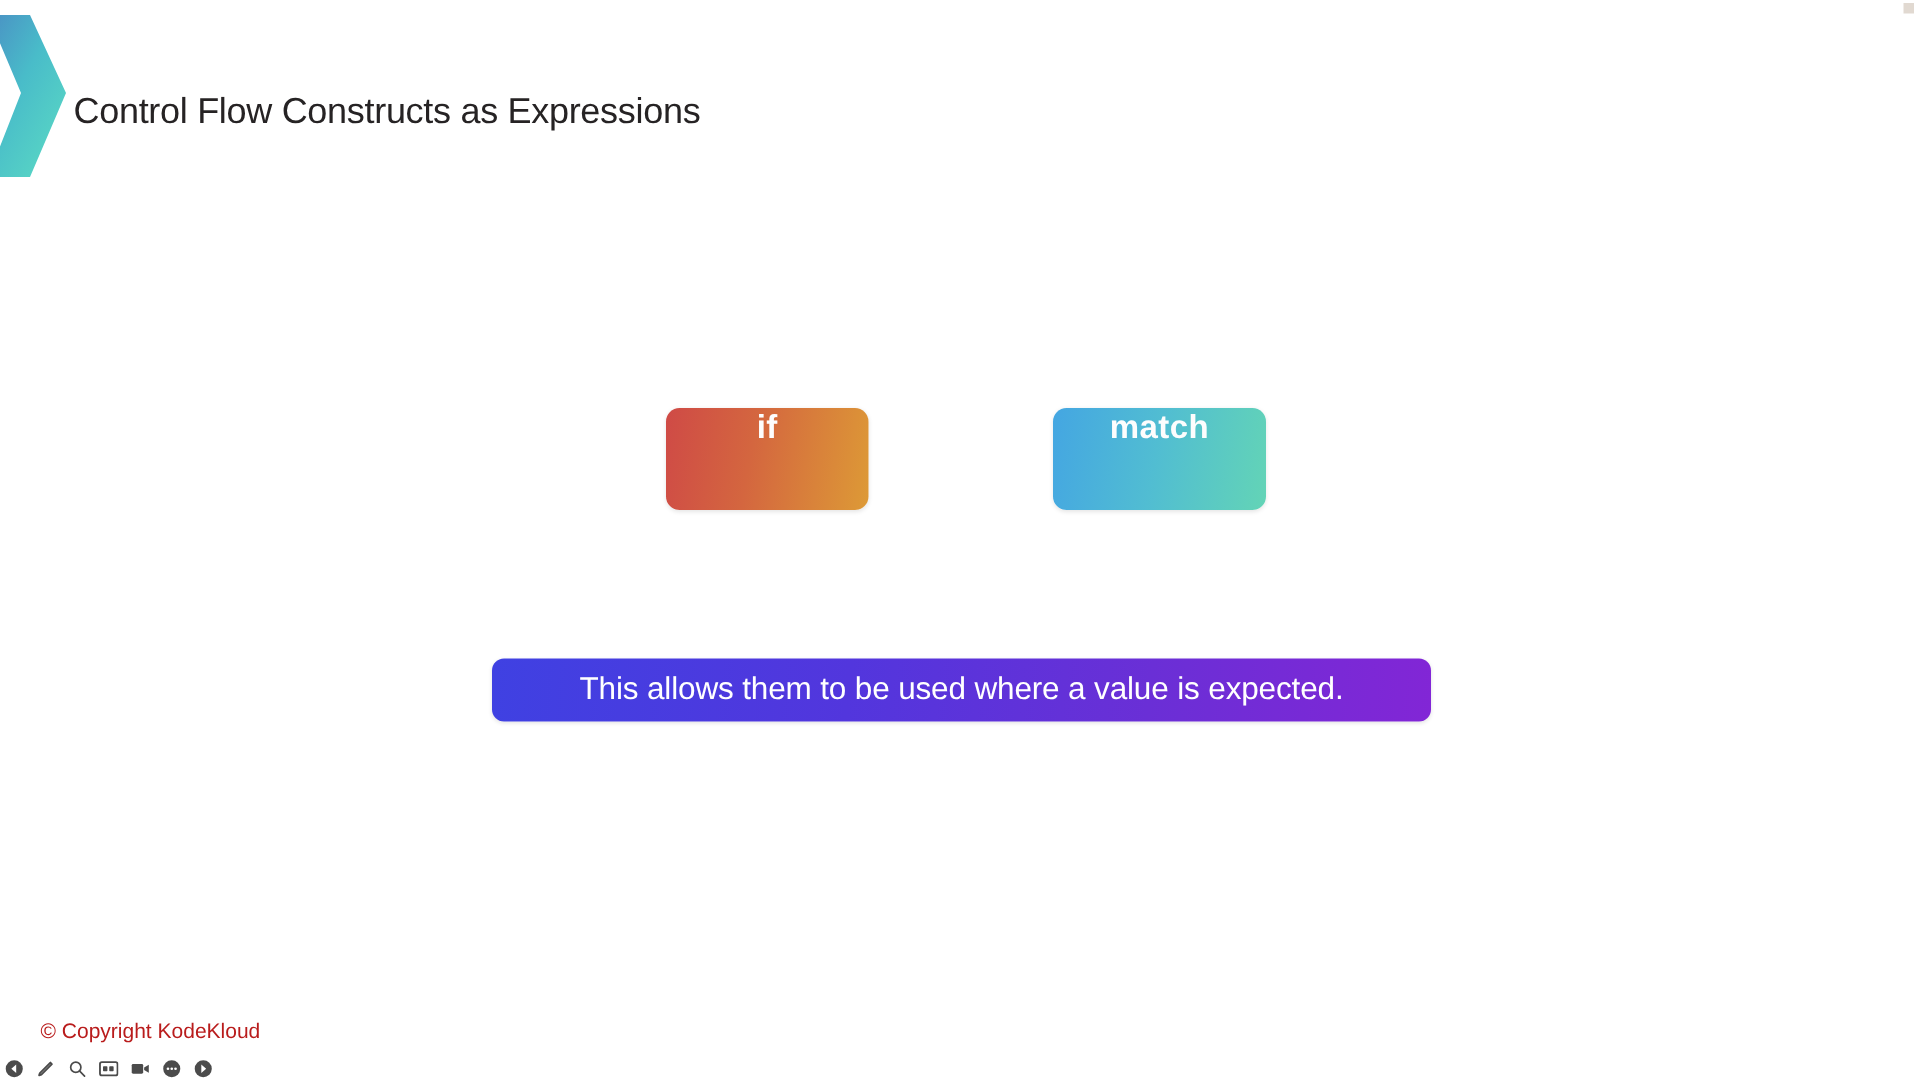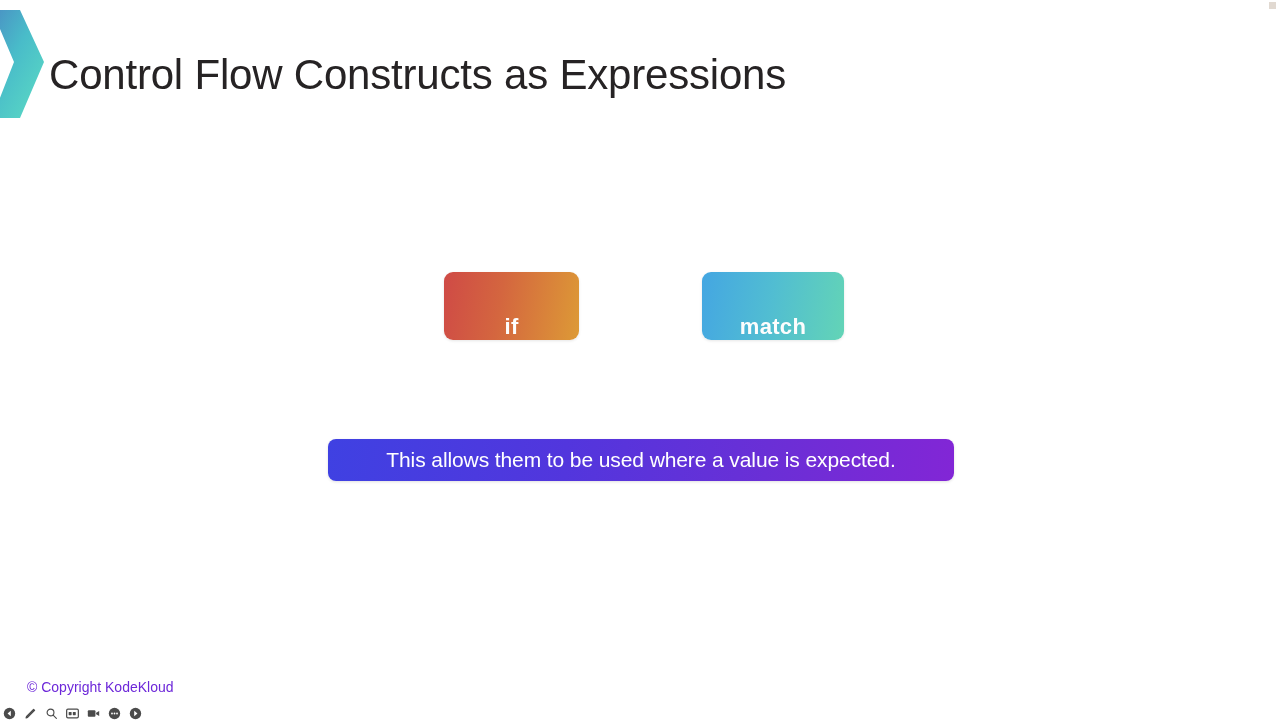--- a/index.html
+++ b/index.html
@@ -29,21 +29,21 @@
     top: 8px;
     width: 44px;
     height: 112px;
   }
 
   
   .slide-title {
     position: absolute;
     left: 49px;
     top: 52px;
-    font-size: 42px;
+    font-size: 24px;
     font-weight: 400;
     letter-spacing: -0.2px;
     color: #262324;
     white-space: nowrap;
     line-height: 46px;
   }
 
   
   .chip-row {
     position: absolute;
@@ -51,21 +51,21 @@
     top: 272px;
     width: 392px;
     height: 68px;
   }
   .chip {
     position: absolute;
     top: 0;
     height: 68px;
     border-radius: 9px;
     display: flex;
-    align-items: flex-end;
+    align-items: flex-start;
     justify-content: center;
     box-shadow: 0 1px 3px rgba(0,0,0,0.10);
   }
   .chip-label {
     color: #fdfdfd;
     font-size: 22px;
     font-weight: 700;
     letter-spacing: 0.3px;
   }
   .chip-if {
@@ -100,21 +100,21 @@
     letter-spacing: -0.1px;
     white-space: nowrap;
   }
 
   
   .copyright {
     position: absolute;
     left: 27px;
     top: 679px;
     font-size: 14px;
-    color: #6d28d9;
+    color: #b91c1c;
     white-space: nowrap;
   }
 
   .player-toolbar {
     position: absolute;
     left: 3px;
     top: 705px;
     display: flex;
     align-items: center;
     gap: 8px;

